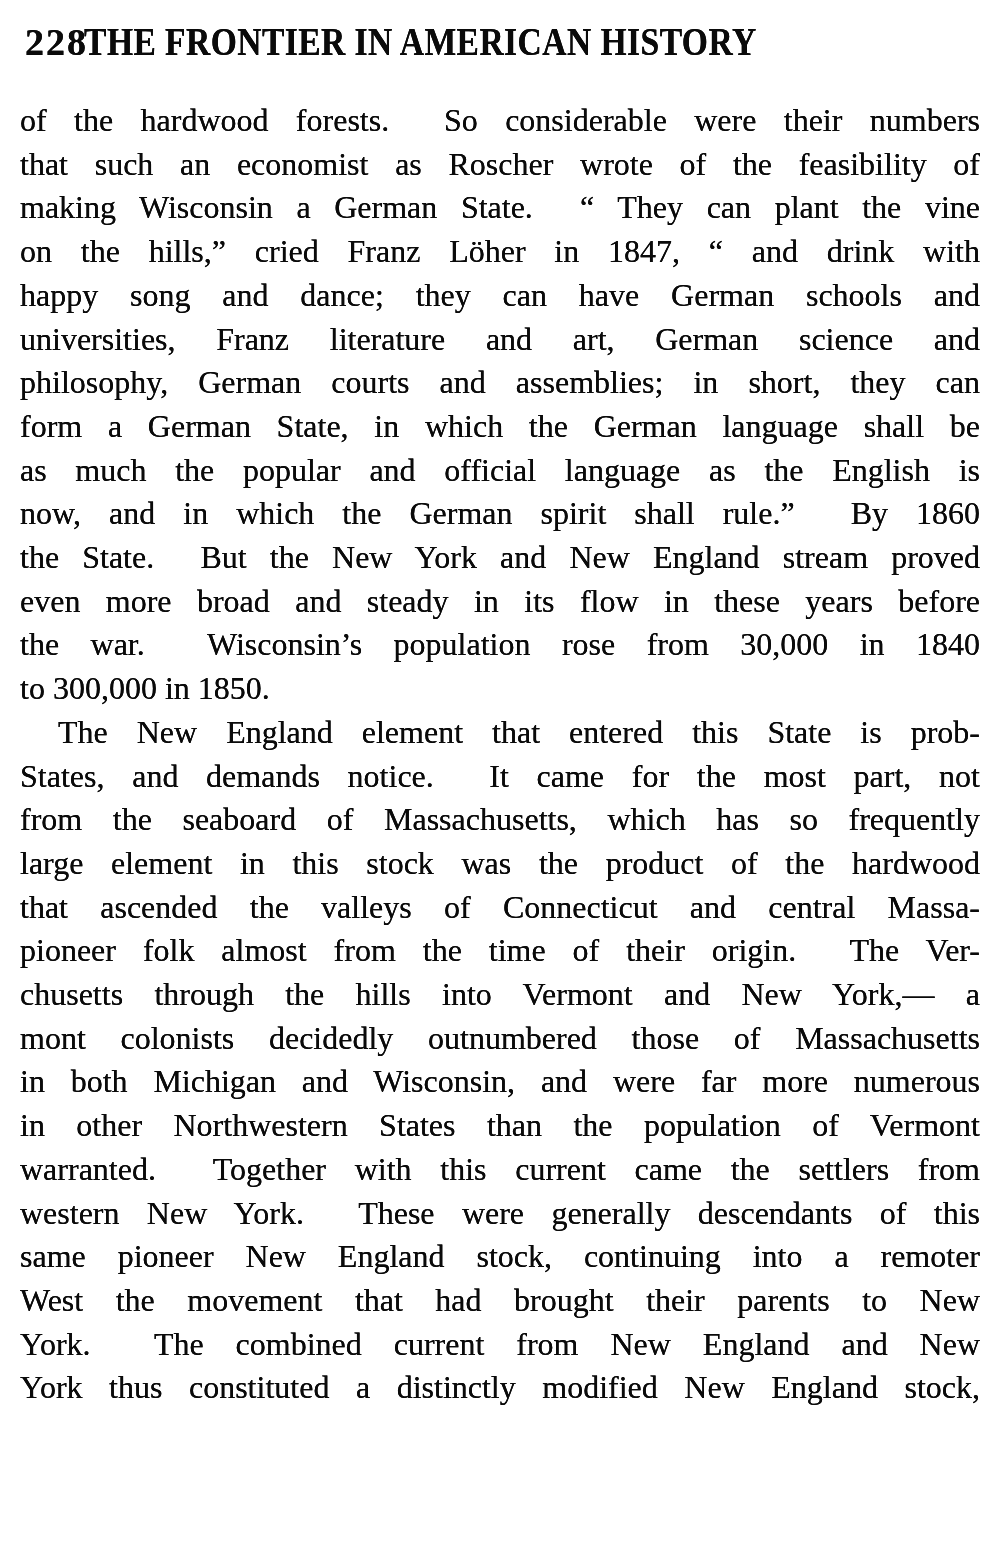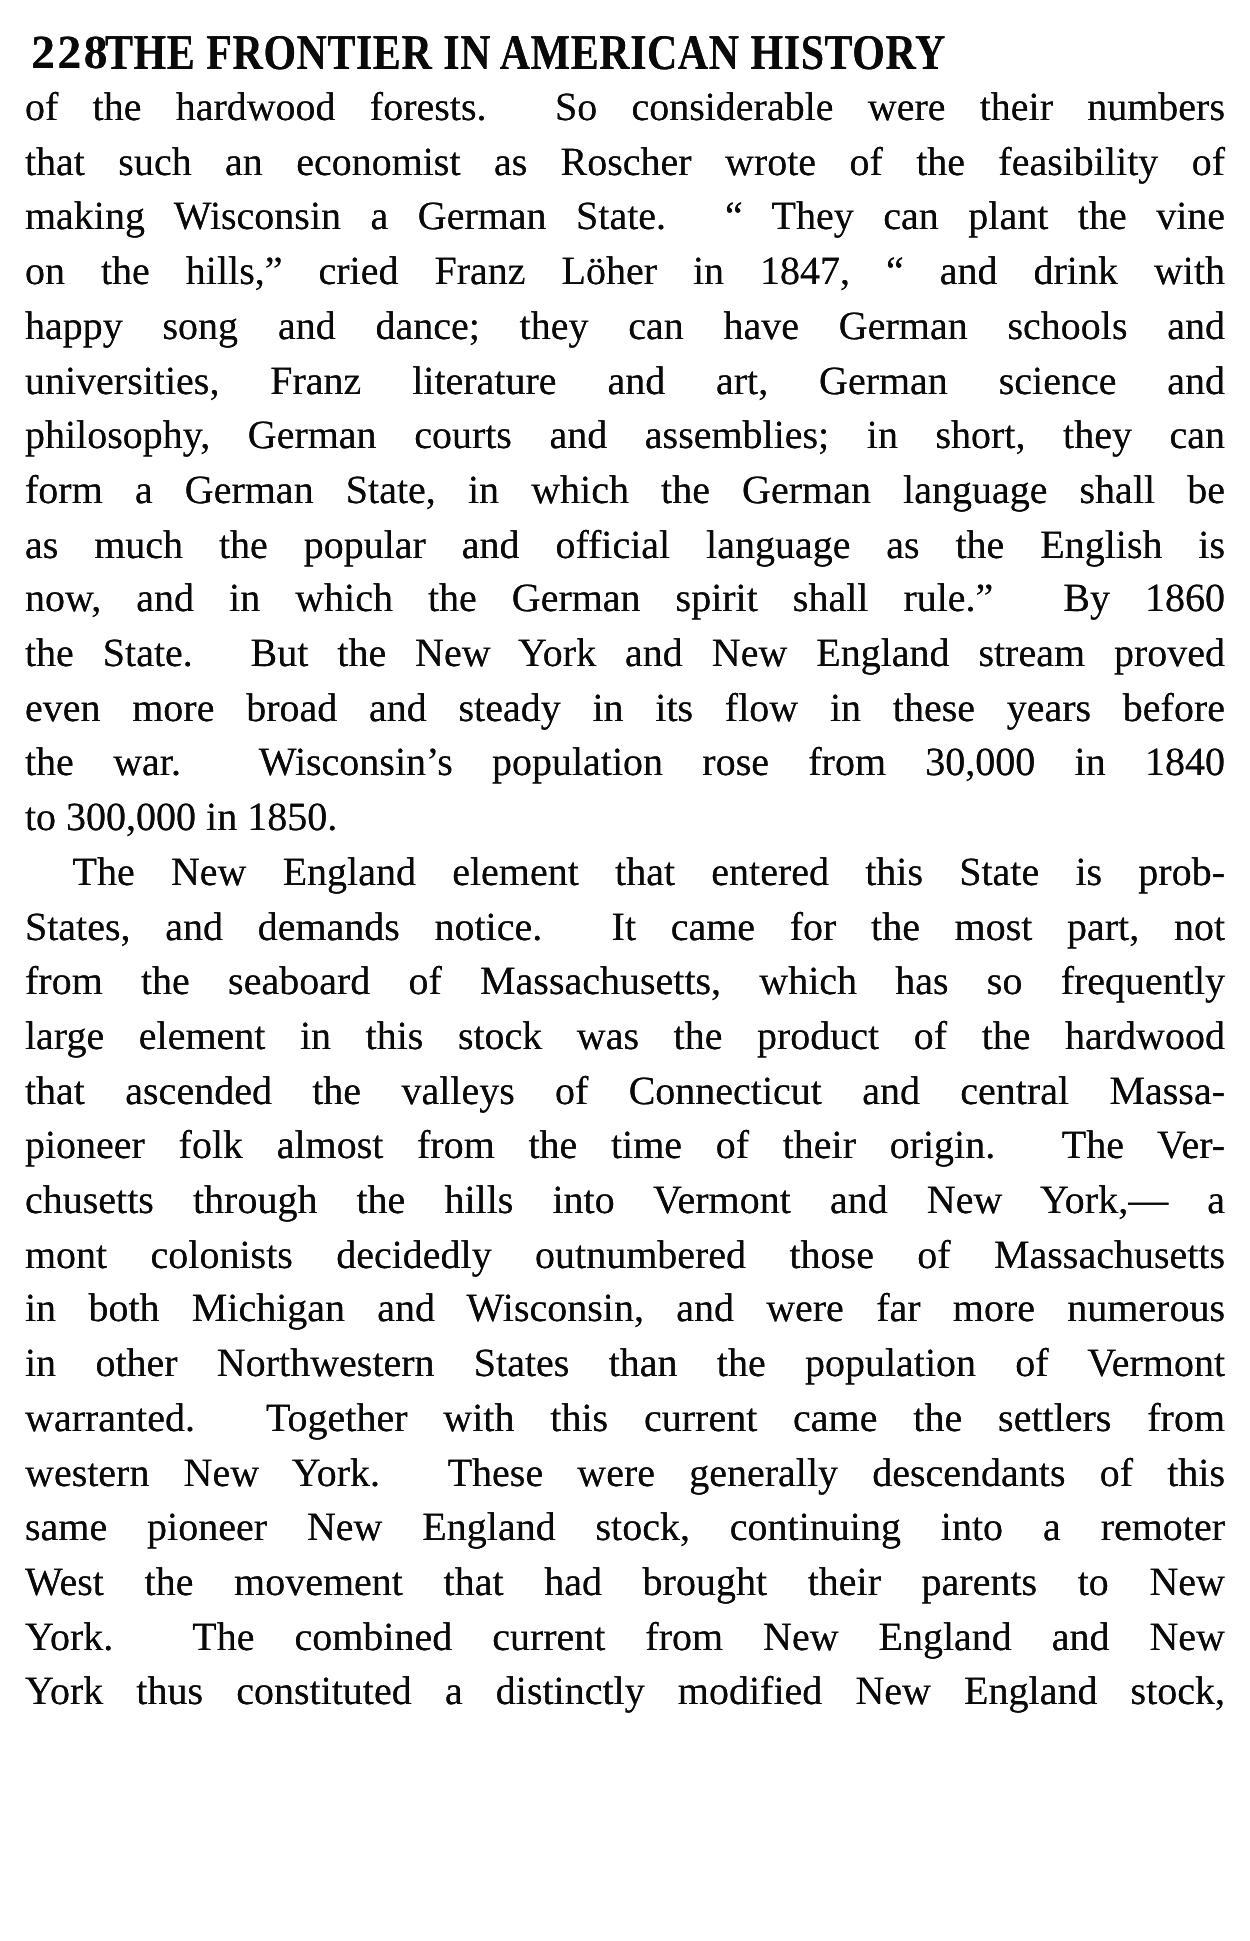--- a/index.html
+++ b/index.html
@@ -39,20 +39,21 @@
   .header-title {
     display: inline-block;
     font-size: 40px;
     font-weight: bold;
     letter-spacing: 0.5px;
     transform: scaleX(0.84);
     transform-origin: center;
     text-shadow: 0 0 0.5px #000;
   }
   .text-block {
+    margin-top: 35px;
   }
   .paragraph { }
   .line {
     font-size: 32px;
     line-height: 43.7px;
     text-align: justify;
     text-align-last: justify;
     text-shadow: 0 0 0.4px #000;
   }
   .line.indent {

